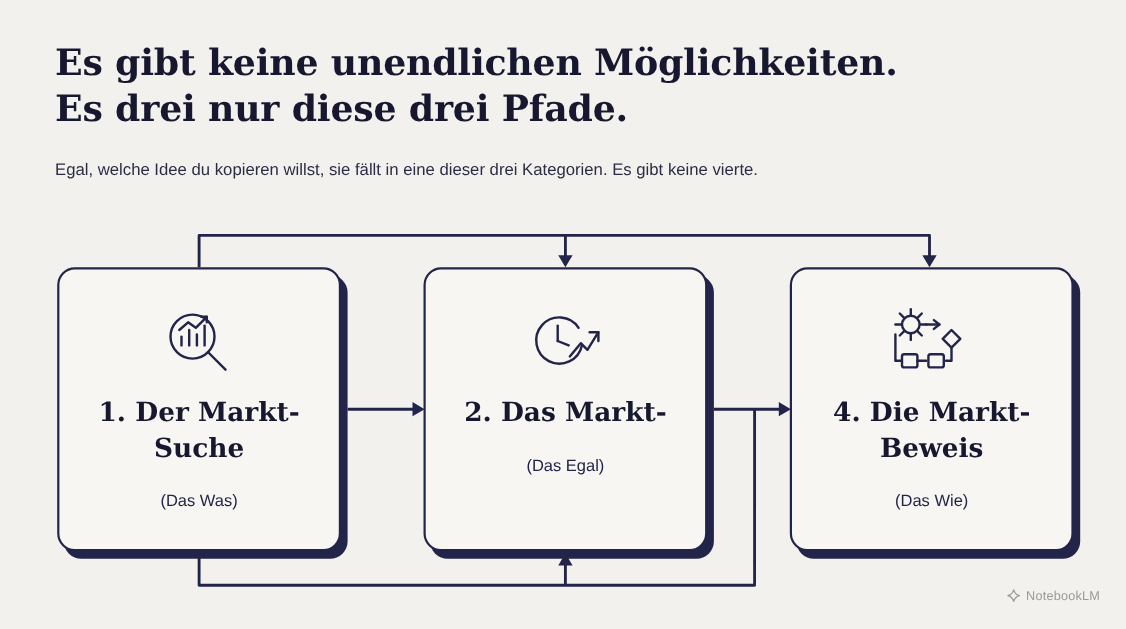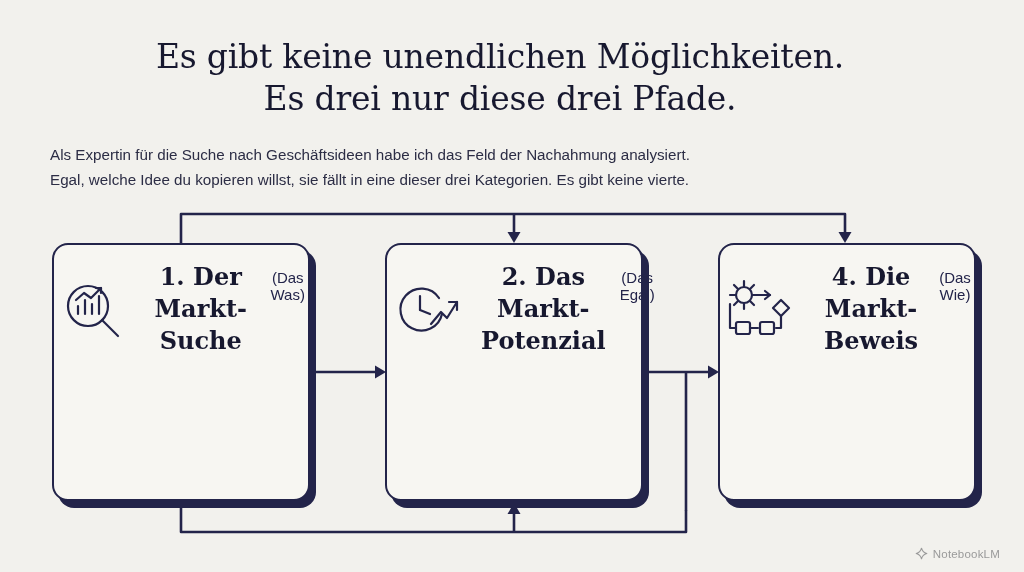--- a/index.html
+++ b/index.html
@@ -20,26 +20,25 @@
     width: 1024px;
     height: 572px;
     box-sizing: border-box;
   }
   .headline {
     position: absolute;
     left: 50px;
     top: 36px;
     width: 900px;
     font-family: "DejaVu Serif", "Liberation Serif", serif;
-    font-weight: normal;
+    font-weight: bold;
     font-size: 33px;
     line-height: 1.28;
     letter-spacing: -0.2px;
     color: #17182f;
-    text-align: center;
   }
   .headline .line {
     display: block;
     white-space: nowrap;
   }
   .subhead {
     position: absolute;
     left: 50px;
     top: 143px;
     width: 840px;
@@ -63,22 +62,22 @@
 
   
   .card {
     position: absolute;
     box-sizing: border-box;
     background: #f7f6f2;
     border: 2px solid #23244a;
     border-radius: 16px;
     box-shadow: 6px 7px 0 0 #23244a;
     display: flex;
-    flex-direction: row;
-    align-items: flex-start;
+    flex-direction: column;
+    align-items: center;
   }
   .card.c1 { left: 52px;  top: 243px; width: 258px; height: 258px; }
   .card.c2 { left: 385px; top: 243px; width: 258px; height: 258px; }
   .card.c3 { left: 718px; top: 243px; width: 258px; height: 258px; }
 
   .card-icon {
     margin-top: 32px;
     height: 66px;
     display: flex;
     align-items: center;
@@ -97,21 +96,21 @@
   .card-sub {
     margin-top: 24px;
     font-size: 15px;
     text-align: center;
     color: #23244a;
   }
 
   .watermark {
     position: absolute;
     right: 24px;
-    bottom: 12px;
+    bottom: 24px;
     display: flex;
     align-items: center;
     gap: 5px;
     color: #9a9a9a;
     font-size: 11.5px;
     letter-spacing: 0.2px;
     text-align: center;
   }
   .watermark svg { display: block; }
 </style>
@@ -119,21 +118,20 @@
 <body>
 
 <div class="slide">
 
   <div class="headline">
     <span class="line">Es gibt keine unendlichen Möglichkeiten.</span>
     <span class="line">Es drei nur diese drei Pfade.</span>
   </div>
 
   <div class="subhead">
-    <span class="line">Als Expertin für die Suche nach Geschäftsideen habe ich das Feld der Nachahmung analysiert.</span>
     <span class="line">Egal, welche Idee du kopieren willst, sie fällt in eine dieser drei Kategorien. Es gibt keine vierte.</span>
   </div>
 
   <svg class="connectors" viewBox="0 0 1024 572" width="1024" height="572" fill="none">
     <g stroke="#23244a" stroke-width="2.6" fill="none" stroke-linecap="butt" stroke-linejoin="round">
 
       <path d="M181 243 L181 214 L845 214 L845 236"></path>
 
       <path d="M514 214 L514 236"></path>
 
@@ -183,21 +181,20 @@
       <svg width="80" height="64" viewBox="0 0 80 64" fill="none" stroke="#23244a" stroke-width="2.2" stroke-linecap="round" stroke-linejoin="round">
         <path d="M52 20 A21 21 0 1 0 55 36"></path>
         <line x1="33" y1="18" x2="33" y2="32"></line>
         <line x1="33" y1="32" x2="43" y2="36"></line>
         <path d="M44 46 L54 34 L60 40 L70 24"></path>
         <path d="M62 24 L70 24 L70 32"></path>
       </svg>
     </div>
     <div class="card-title">
       <span>2. Das Markt-</span><br>
-      <span>Potenzial</span>
     </div>
     <div class="card-sub">(Das Egal)</div>
   </div>
 
   <div class="card c3">
     <div class="card-icon">
       <svg width="86" height="64" viewBox="0 0 86 64" fill="none" stroke="#23244a" stroke-width="2.2" stroke-linecap="round" stroke-linejoin="round">
         <circle cx="24" cy="17" r="8"></circle>
         <path d="M24 3 v5 M24 26 v5 M10 17 h5 M33 17 h5 M14 7 l4 4 M30 23 l4 4 M34 7 l-4 4 M18 23 l-4 4"></path>
         <path d="M38 17 h12"></path>

